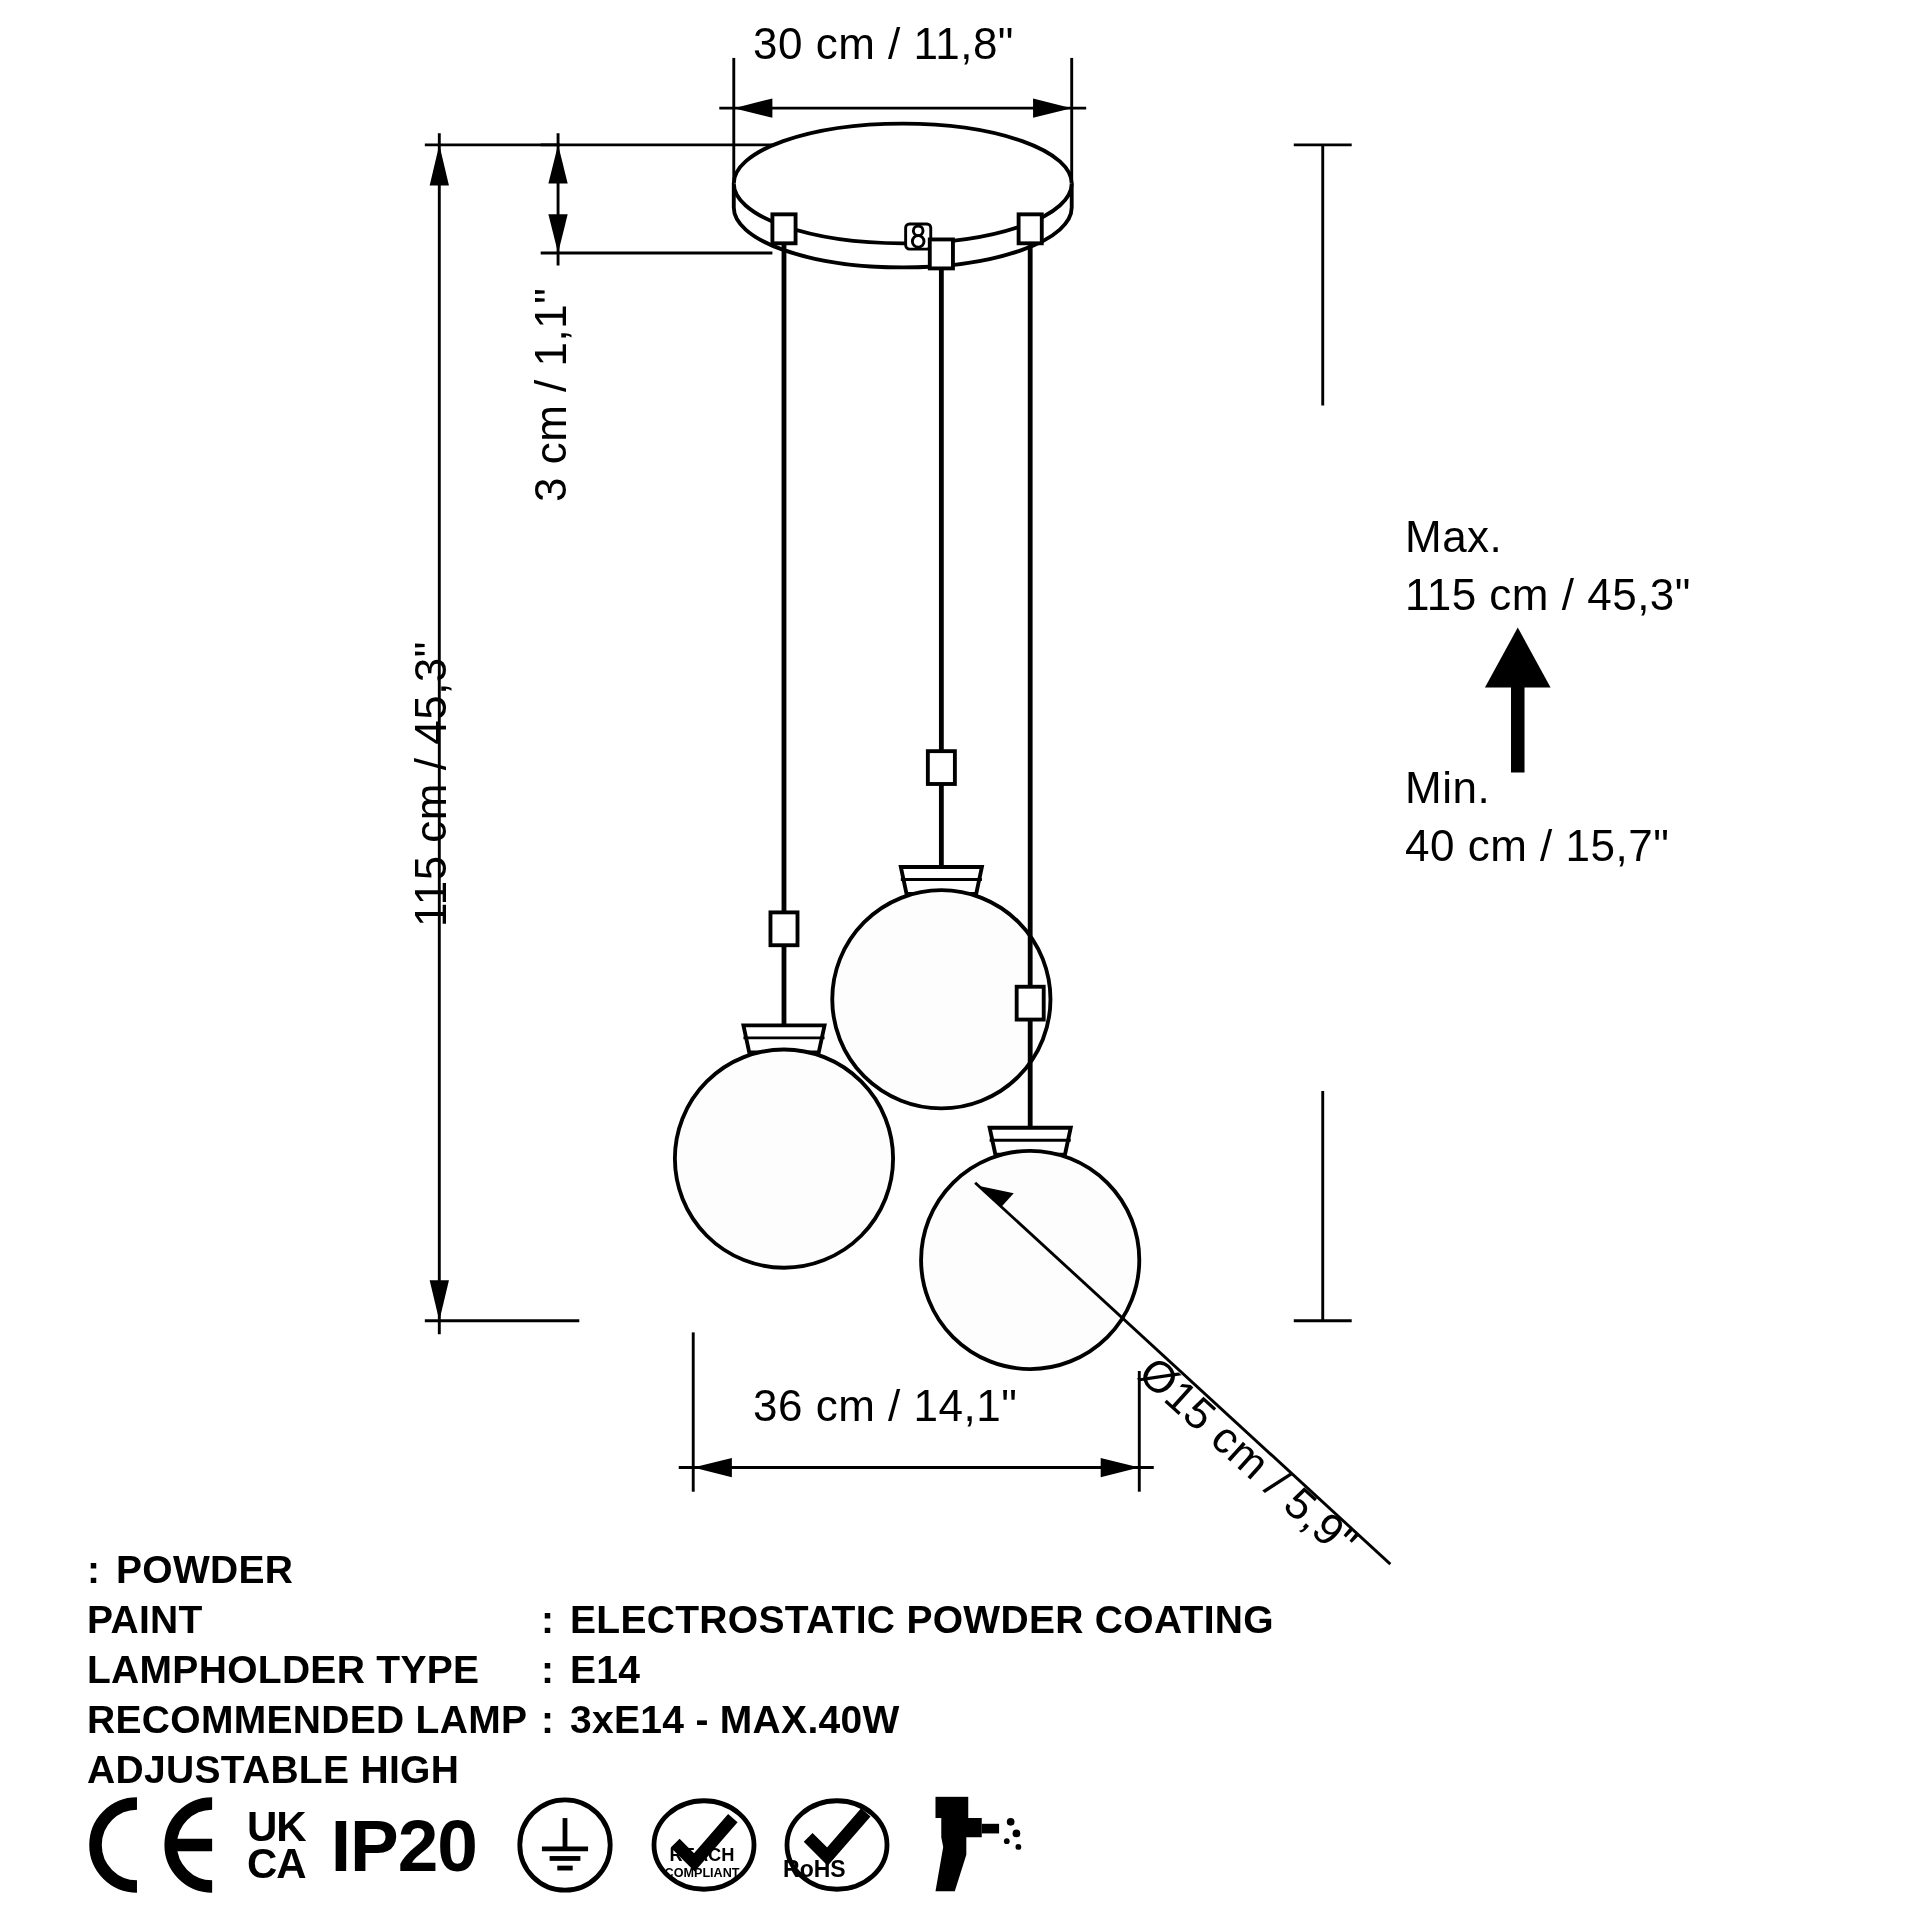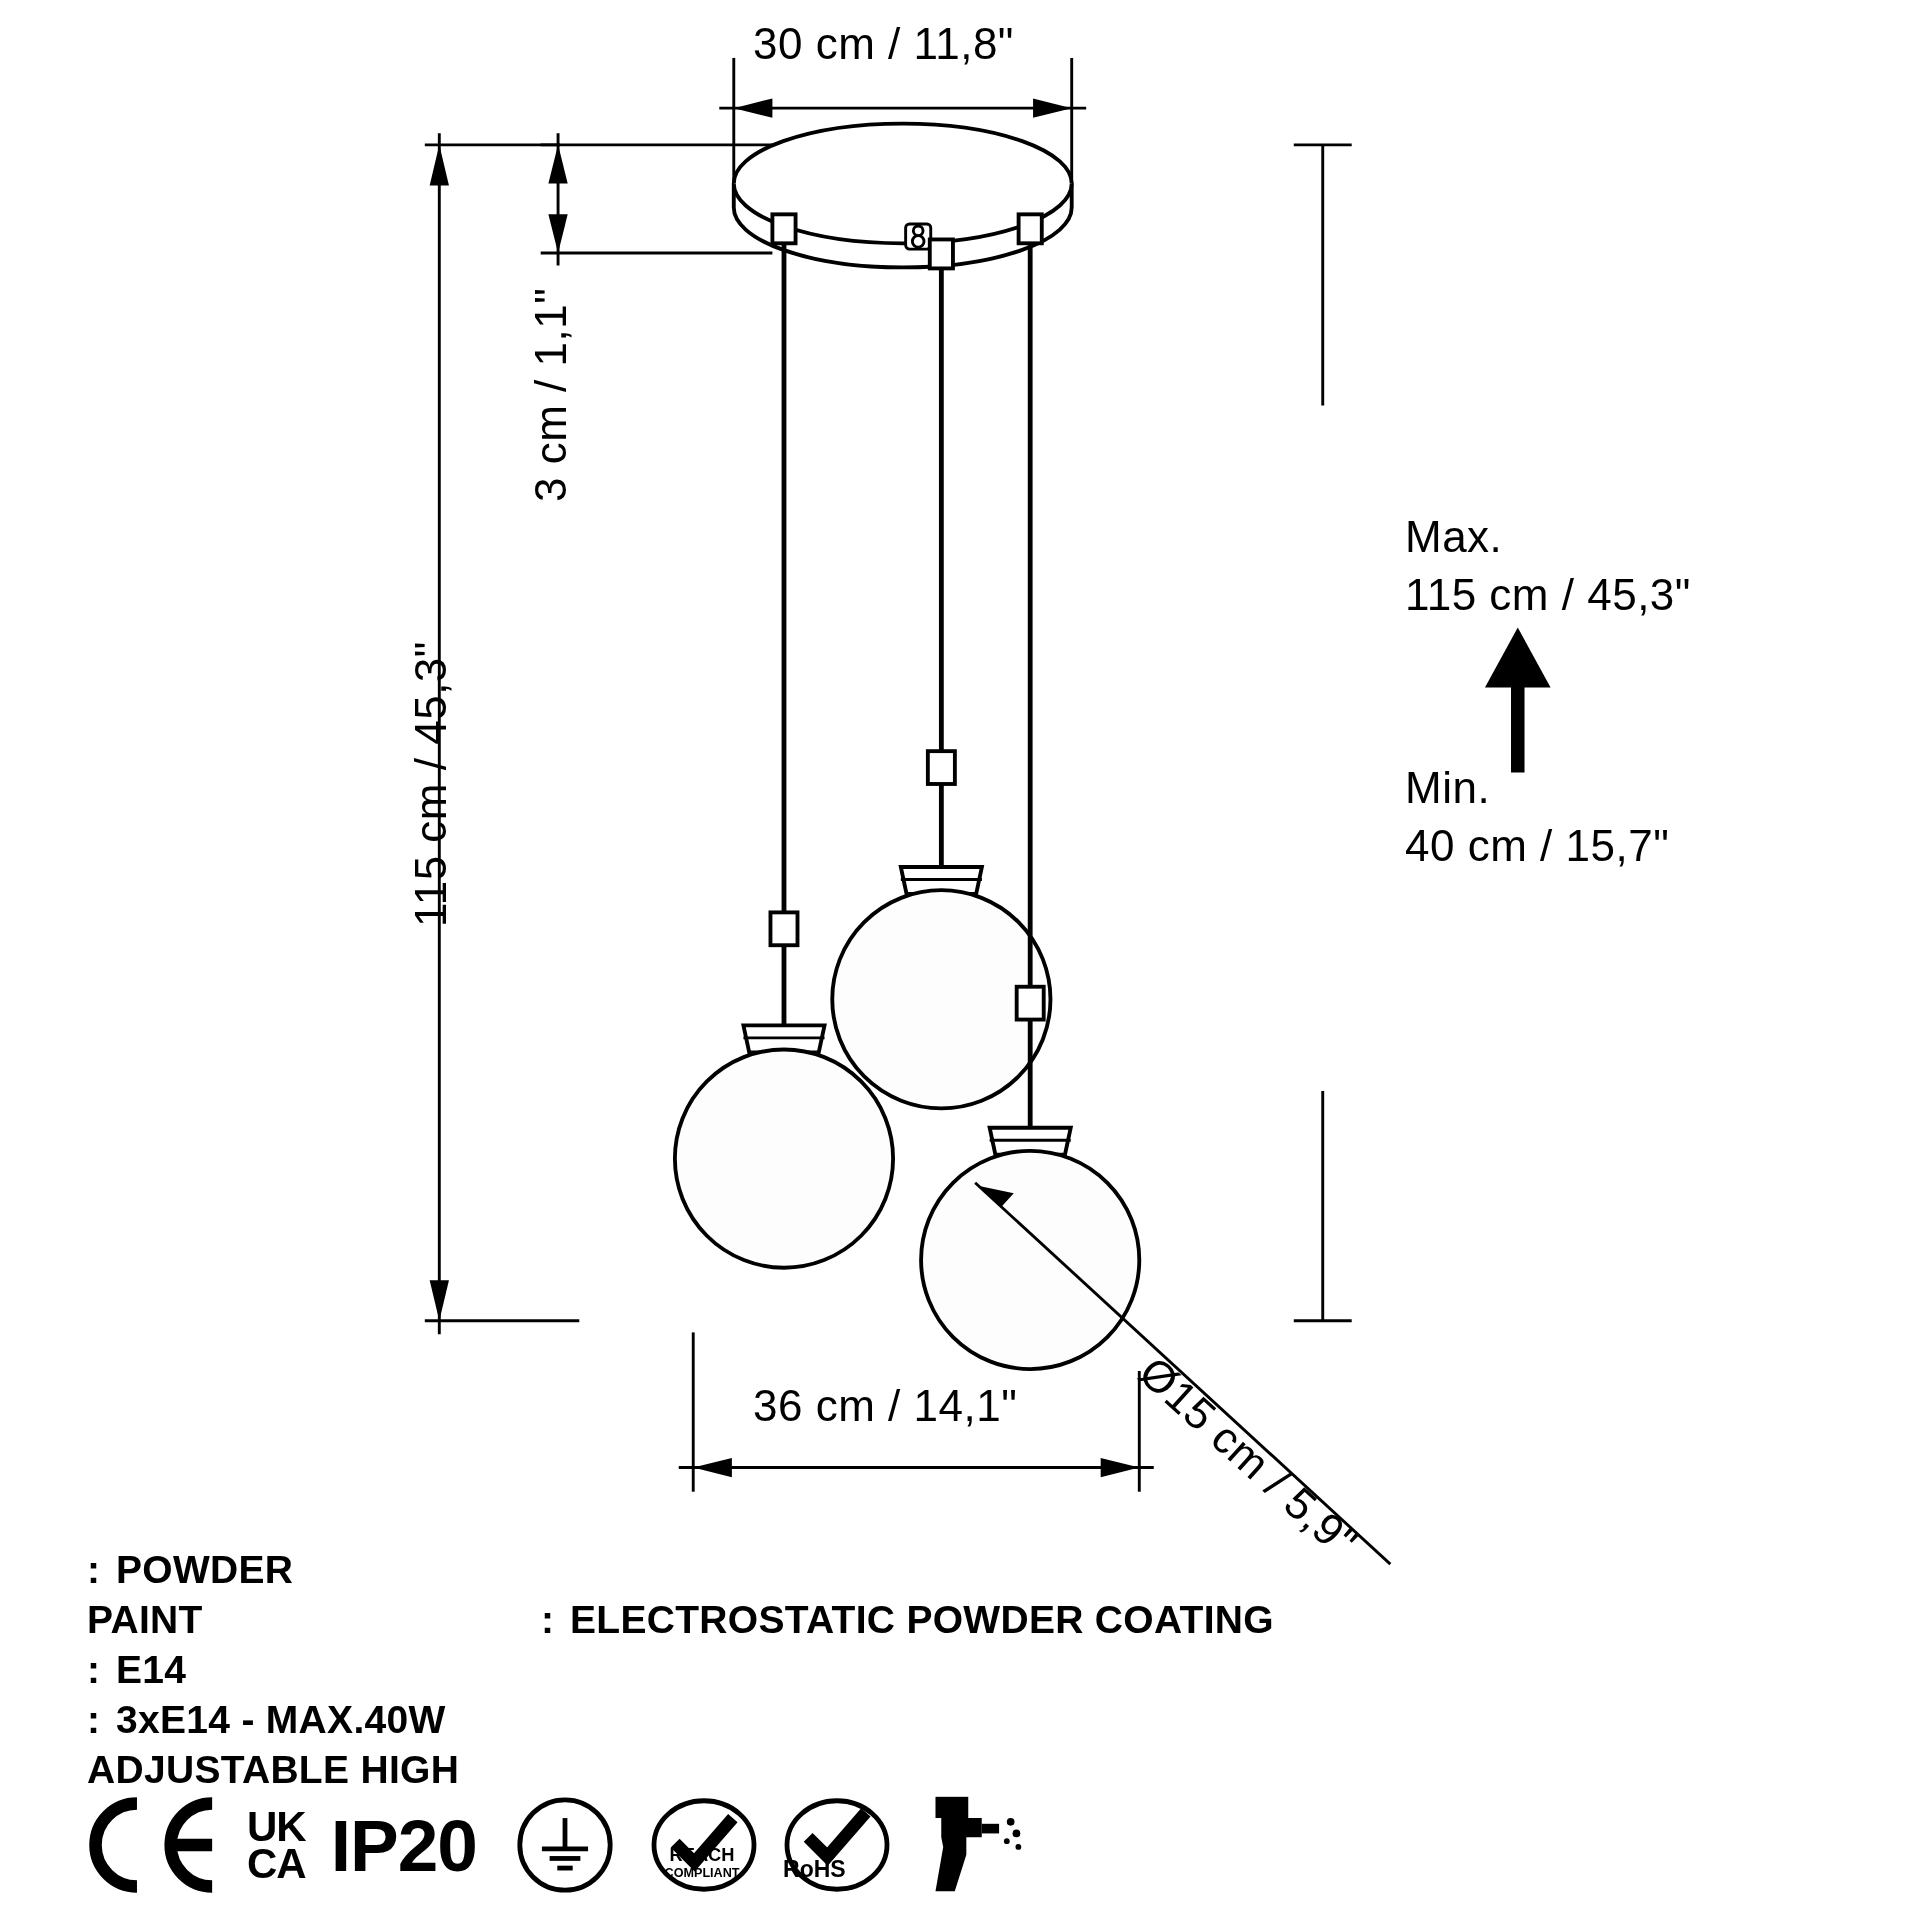--- a/index.html
+++ b/index.html
@@ -206,24 +206,26 @@
     <div class="spec-row">
       <span class="spec-sep">:</span>
       <span class="spec-val">POWDER</span>
     </div>
     <div class="spec-row">
       <span class="spec-key">PAINT</span>
       <span class="spec-sep">:</span>
       <span class="spec-val">ELECTROSTATIC POWDER COATING</span>
     </div>
     <div class="spec-row">
+      <span class="spec-key">LAMPHOLDER TYPE</span>
       <span class="spec-sep">:</span>
       <span class="spec-val">E14</span>
     </div>
     <div class="spec-row">
+      <span class="spec-key">RECOMMENDED LAMP</span>
       <span class="spec-sep">:</span>
       <span class="spec-val">3xE14 - MAX.40W</span>
     </div>
     <div class="spec-row">
       <span class="spec-key">ADJUSTABLE HIGH</span>
     </div>
   </div>
 
   <div class="badges">
 

